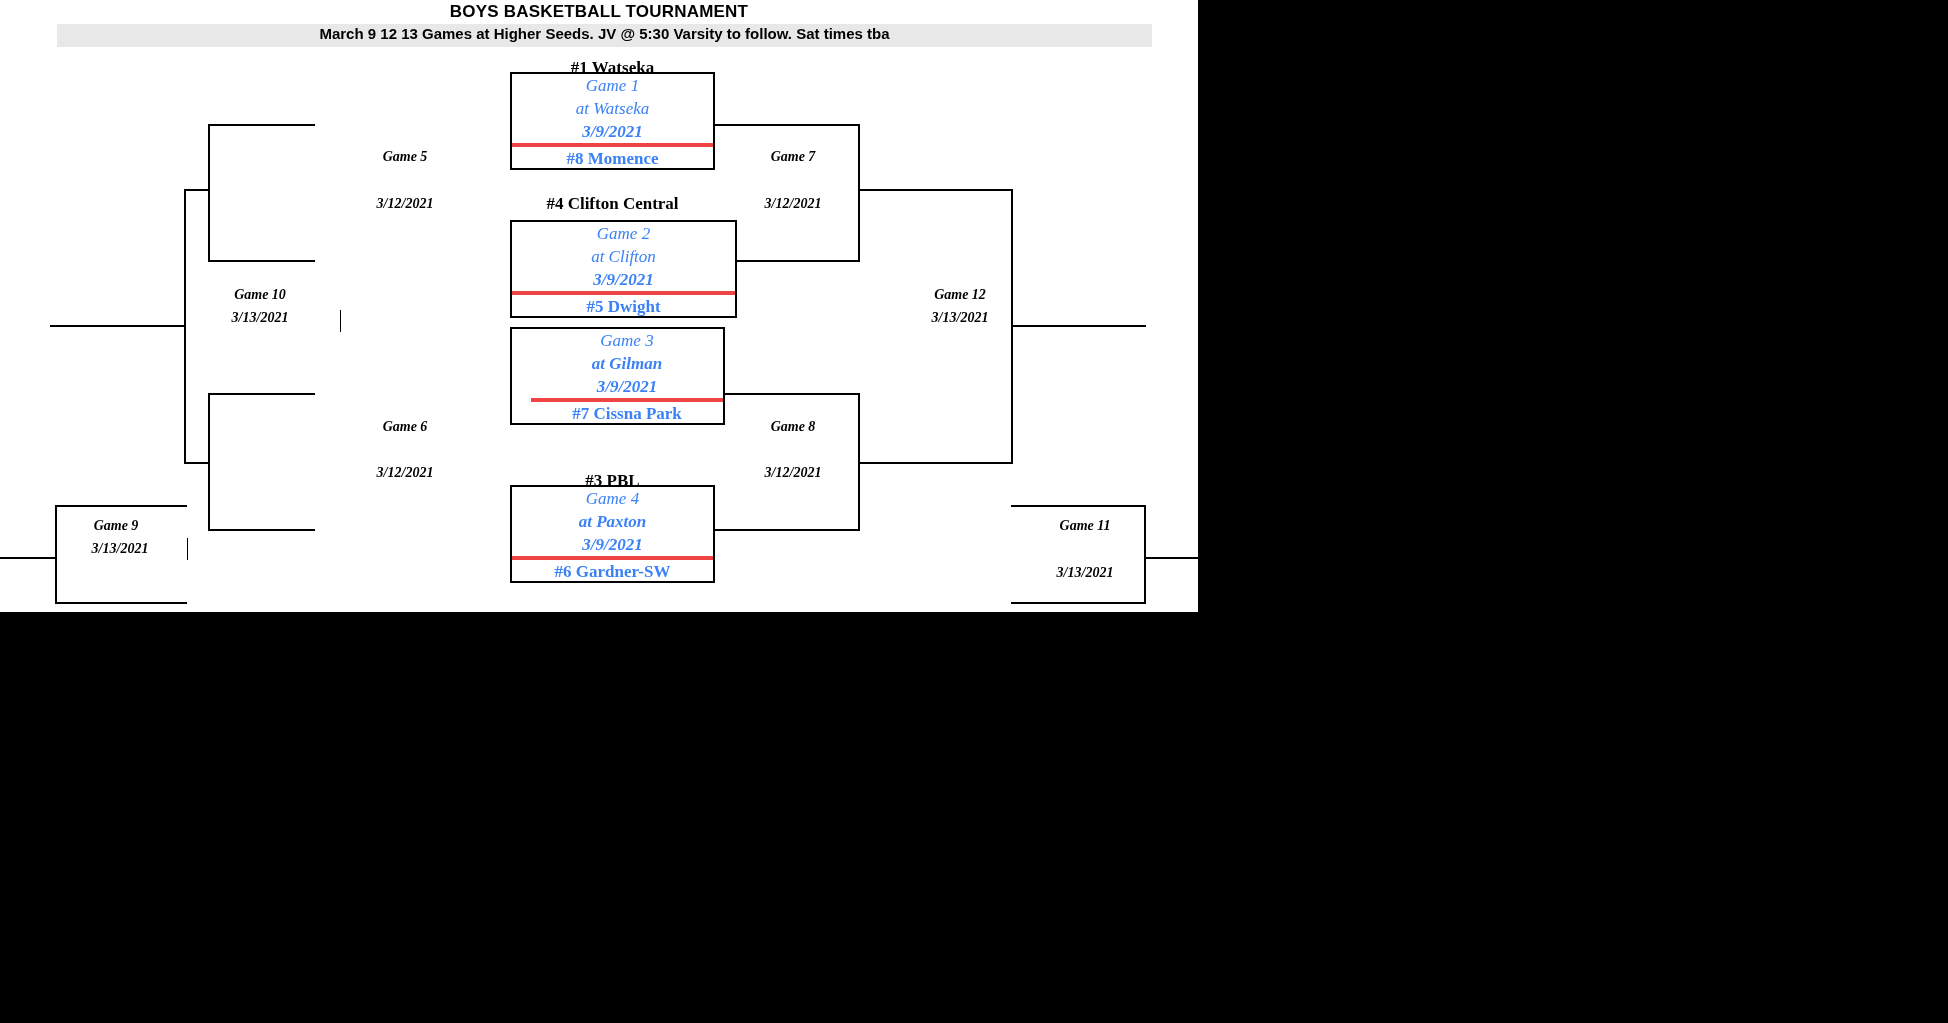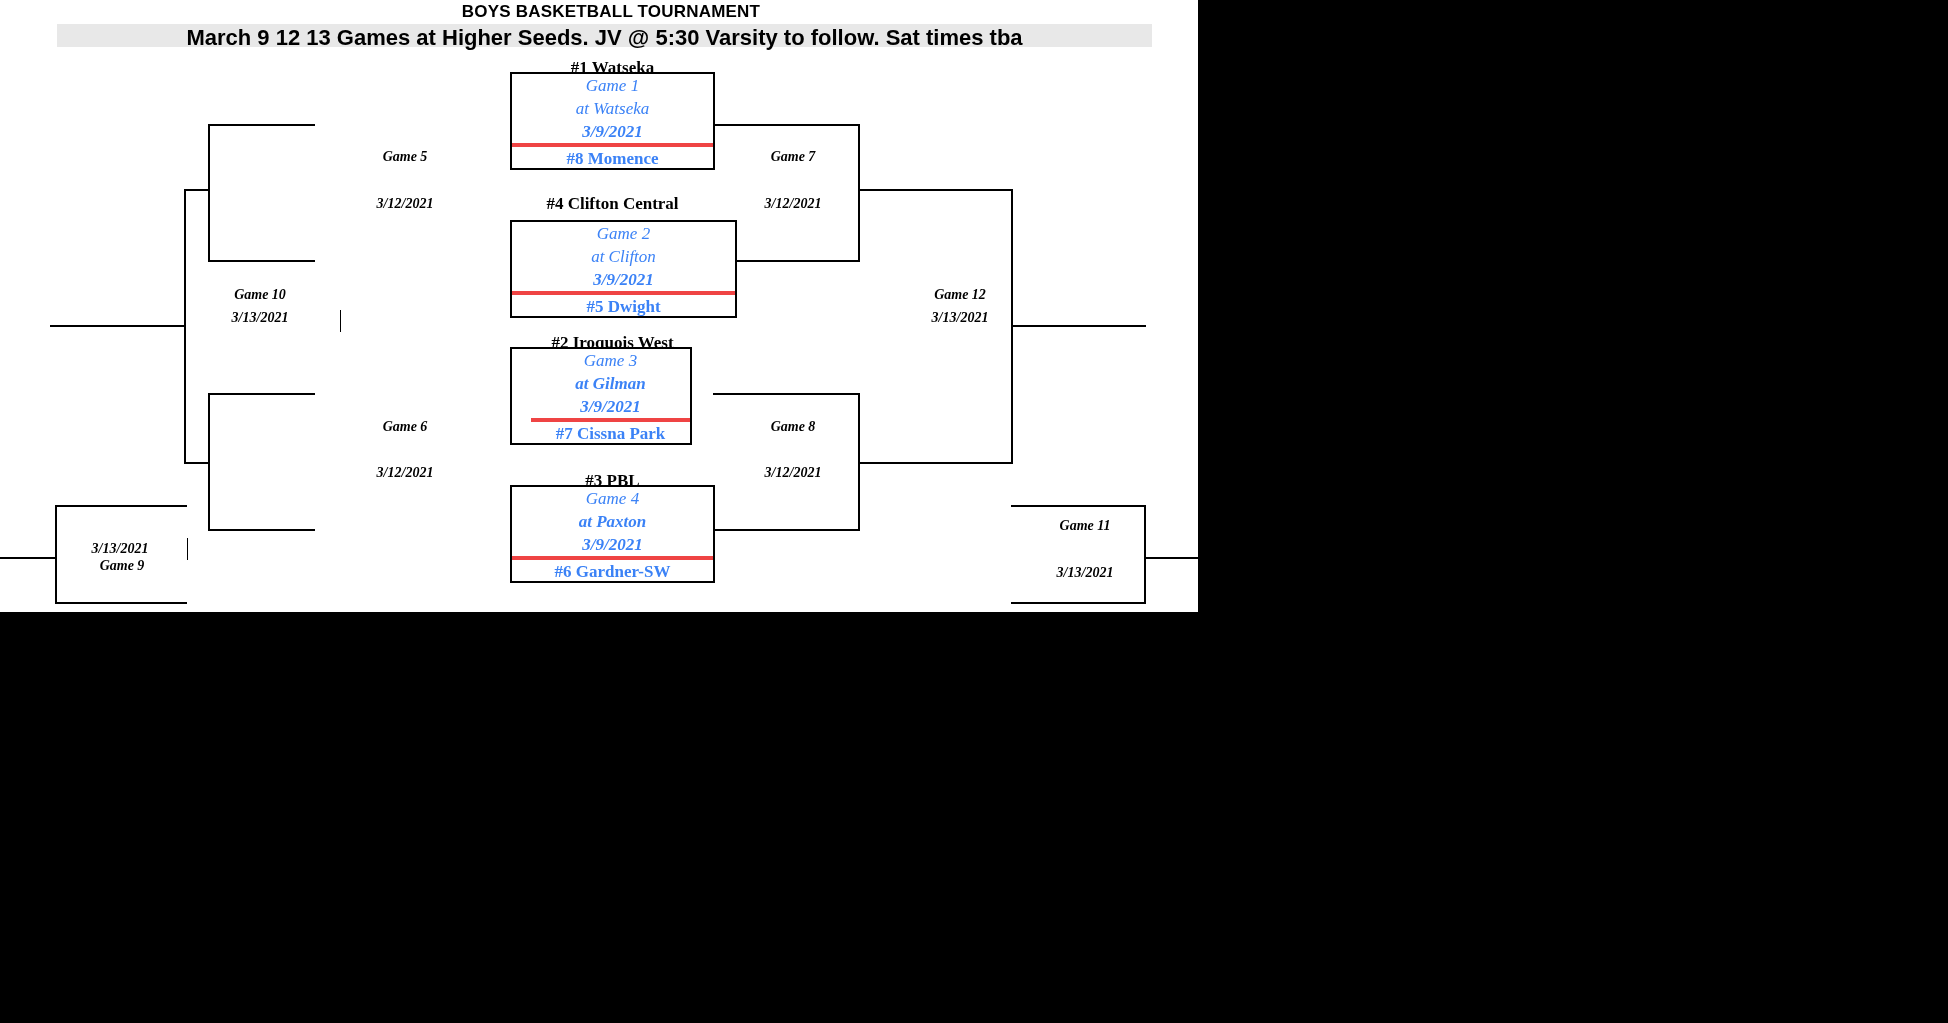--- a/index.html
+++ b/index.html
@@ -26,21 +26,21 @@
   
   #title-bar {
     position: absolute;
     left: 0;
     top: 0;
     width: 1198px;
     height: 52px;
   }
   .title-line1 {
     position: absolute;
-    left: 12px;
+    left: 0;
     top: 2px;
     width: 1198px;
     text-align: center;
     font-family: "Liberation Sans", sans-serif;
     font-weight: bold;
     font-size: 17px;
     color: #000;
     letter-spacing: .2px;
   }
   .title-line2-band {
@@ -52,21 +52,21 @@
     background: #e8e8e8;
   }
   .title-line2 {
     position: absolute;
     left: 57px;
     top: 25px;
     width: 1095px;
     text-align: center;
     font-family: "Liberation Sans", sans-serif;
     font-weight: bold;
-    font-size: 22px;
+    font-size: 15px;
     color: #000;
   }
 
   
   .abs { position: absolute; }
   .lbl {
     font-family: "Liberation Serif", serif;
     font-weight: bold;
     font-style: italic;
     font-size: 14px;
@@ -188,21 +188,21 @@
 
   <div class="seed abs" style="left:510px; top:194px; width:205px;">#4 Clifton Central</div>
   <div class="game-box" style="left:510px; top:220px; width:227px; height:98px;">
     <div class="row italic">Game 2</div>
     <div class="row italic">at Clifton</div>
     <div class="row italic-bold">3/9/2021</div>
     <div class="row bold">#5 Dwight</div>
   </div>
 
   <div class="seed abs" style="left:510px; top:333px; width:205px;">#2 Iroquois West</div>
-  <div class="game-box" style="left:510px; top:347px; width:182px; height:98px;padding-left:19px;">
+  <div class="game-box" style="left:510px; top:327px; width:215px; height:98px;padding-left:19px;">
     <div class="row italic">Game 3</div>
     <div class="row italic-bold">at Gilman</div>
     <div class="row italic-bold">3/9/2021</div>
     <div class="row bold">#7 Cissna Park</div>
   </div>
 
   <div class="seed abs" style="left:510px; top:471px; width:205px;">#3 PBL</div>
   <div class="game-box" style="left:510px; top:485px; width:205px; height:98px;">
     <div class="row italic">Game 4</div>
     <div class="row italic-bold">at Paxton</div>
@@ -215,21 +215,21 @@
 
   <div class="lbl abs" style="left:340px; top:419px; width:130px;">Game 6</div>
   <div class="lbl abs" style="left:340px; top:465px; width:130px;">3/12/2021</div>
 
   <div class="lbl abs" style="left:728px; top:149px; width:130px;">Game 7</div>
   <div class="lbl abs" style="left:728px; top:196px; width:130px;">3/12/2021</div>
 
   <div class="lbl abs" style="left:728px; top:419px; width:130px;">Game 8</div>
   <div class="lbl abs" style="left:728px; top:465px; width:130px;">3/12/2021</div>
 
-  <div class="lbl abs" style="left:57px; top:518px; width:130px;margin-top:40px;">Game 9</div>
+  <div class="lbl abs" style="left:51px; top:518px; width:130px;">Game 9</div>
   <div class="lbl abs" style="left:55px; top:541px; width:130px;">3/13/2021</div>
 
   <div class="lbl abs" style="left:195px; top:287px; width:130px;">Game 10</div>
   <div class="lbl abs" style="left:195px; top:310px; width:130px;">3/13/2021</div>
 
   <div class="lbl abs" style="left:1020px; top:518px; width:130px;">Game 11</div>
   <div class="lbl abs" style="left:1020px; top:565px; width:130px;">3/13/2021</div>
 
   <div class="lbl abs" style="left:895px; top:287px; width:130px;">Game 12</div>
   <div class="lbl abs" style="left:895px; top:310px; width:130px;">3/13/2021</div>

